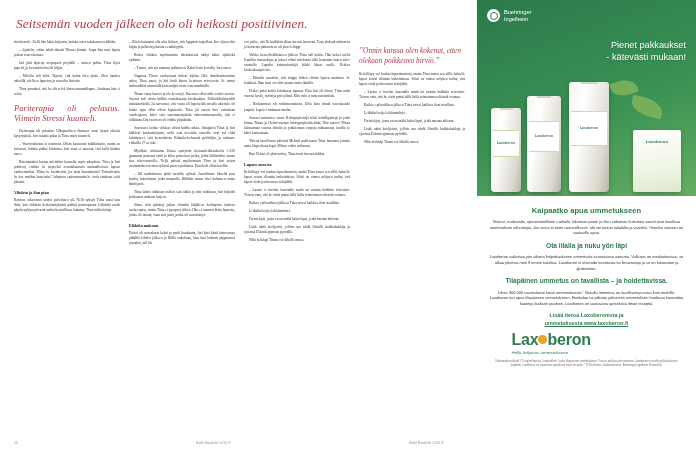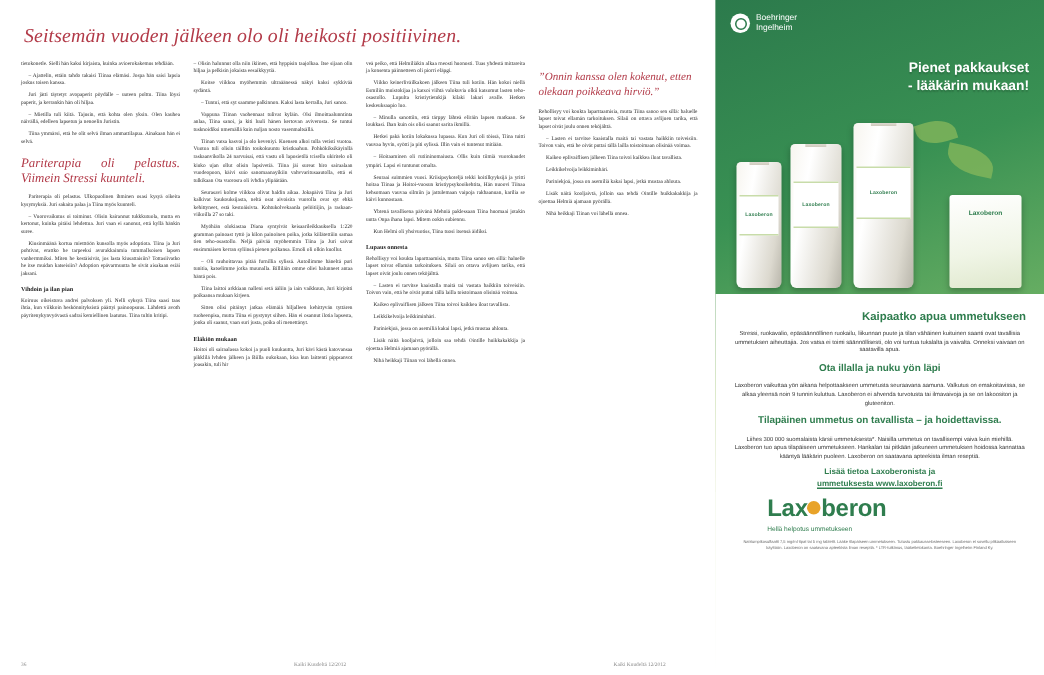--- a/index.html
+++ b/index.html
@@ -146,21 +146,21 @@
     font-size: 5.6px;
     line-height: 1.25;
   }
   .ad-kicker {
     position: absolute;
     right: 10px; top: 40px;
     width: 126px;
     text-align: right;
     color: #ffffff;
     font-family: "Liberation Sans", sans-serif;
-    font-weight: bold;
+    font-weight: normal;
     font-size: 9.2px;
     line-height: 1.28;
     text-shadow: 0 1px 1px rgba(0,0,0,.18);
   }
   .bottles {
     position: absolute;
     left: 14px;
     top: 74px;
     width: 192px;
     height: 118px;
@@ -239,21 +239,21 @@
     margin-top: 0;
     padding: 8px 12px 0 12px;
     height: 254px;
     box-sizing: border-box;
   }
   .ad-h1 {
     font-family: "Liberation Sans", sans-serif;
     font-weight: bold;
     font-size: 7.6px;
     color: #2f7d4e;
-    text-align: right;
+    text-align: center;
     margin: 2px 0 4px 0;
     line-height: 1.2;
   }
   .ad-p {
     font-family: "Liberation Sans", sans-serif;
     font-size: 3.9px;
     line-height: 1.45;
     color: #333333;
     text-align: center;
     margin: 0 0 6px 0;
@@ -405,21 +405,21 @@
       <div class="bi-logo">
         <div class="bi-mark"></div>
         <div class="bi-name">
           <div>Boehringer</div>
           <div>Ingelheim</div>
         </div>
       </div>
 
       <div class="ad-kicker">
         <div>Pienet pakkaukset</div>
-        <div>- lääkärin mukaan!</div>
+        <div>- kätevästi mukaan!</div>
       </div>
 
       <div class="bottles">
         <div class="leaf" style="left:120px; top:6px; width:26px; height:16px; transform:rotate(-18deg);"></div>
         <div class="leaf" style="left:140px; top:24px; width:32px; height:18px; transform:rotate(12deg);"></div>
 
         <div class="bottle b1">
           <div class="cap"></div>
           <div class="label">
               <span>Laxoberon</span>

